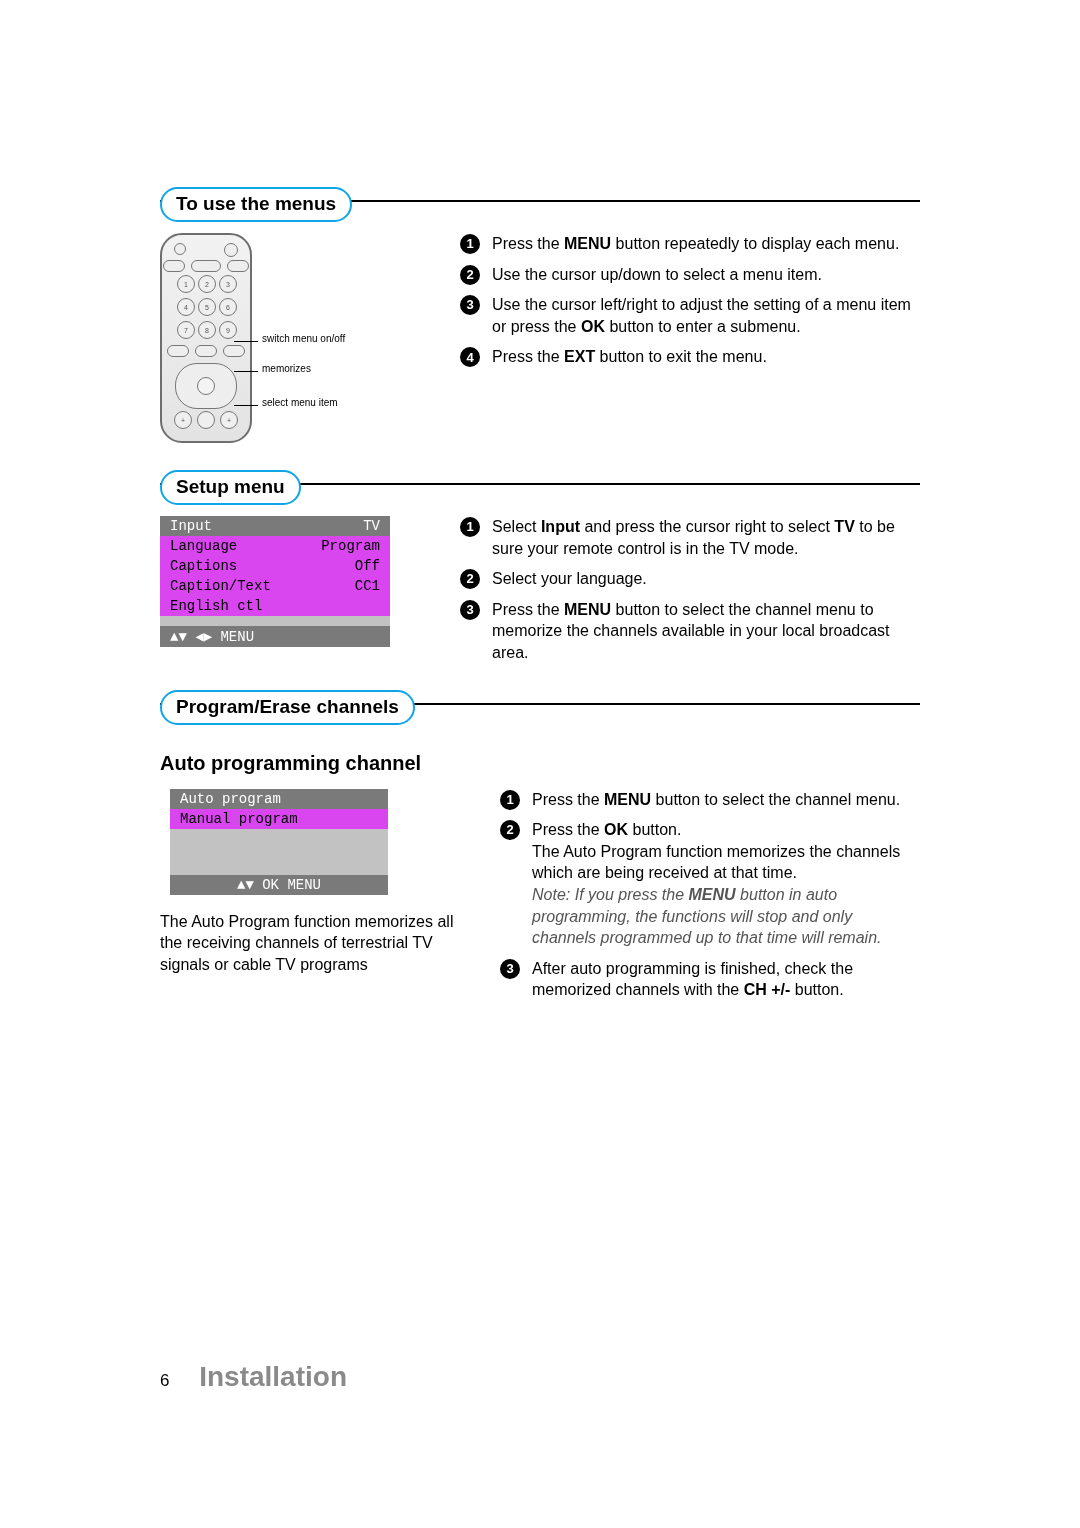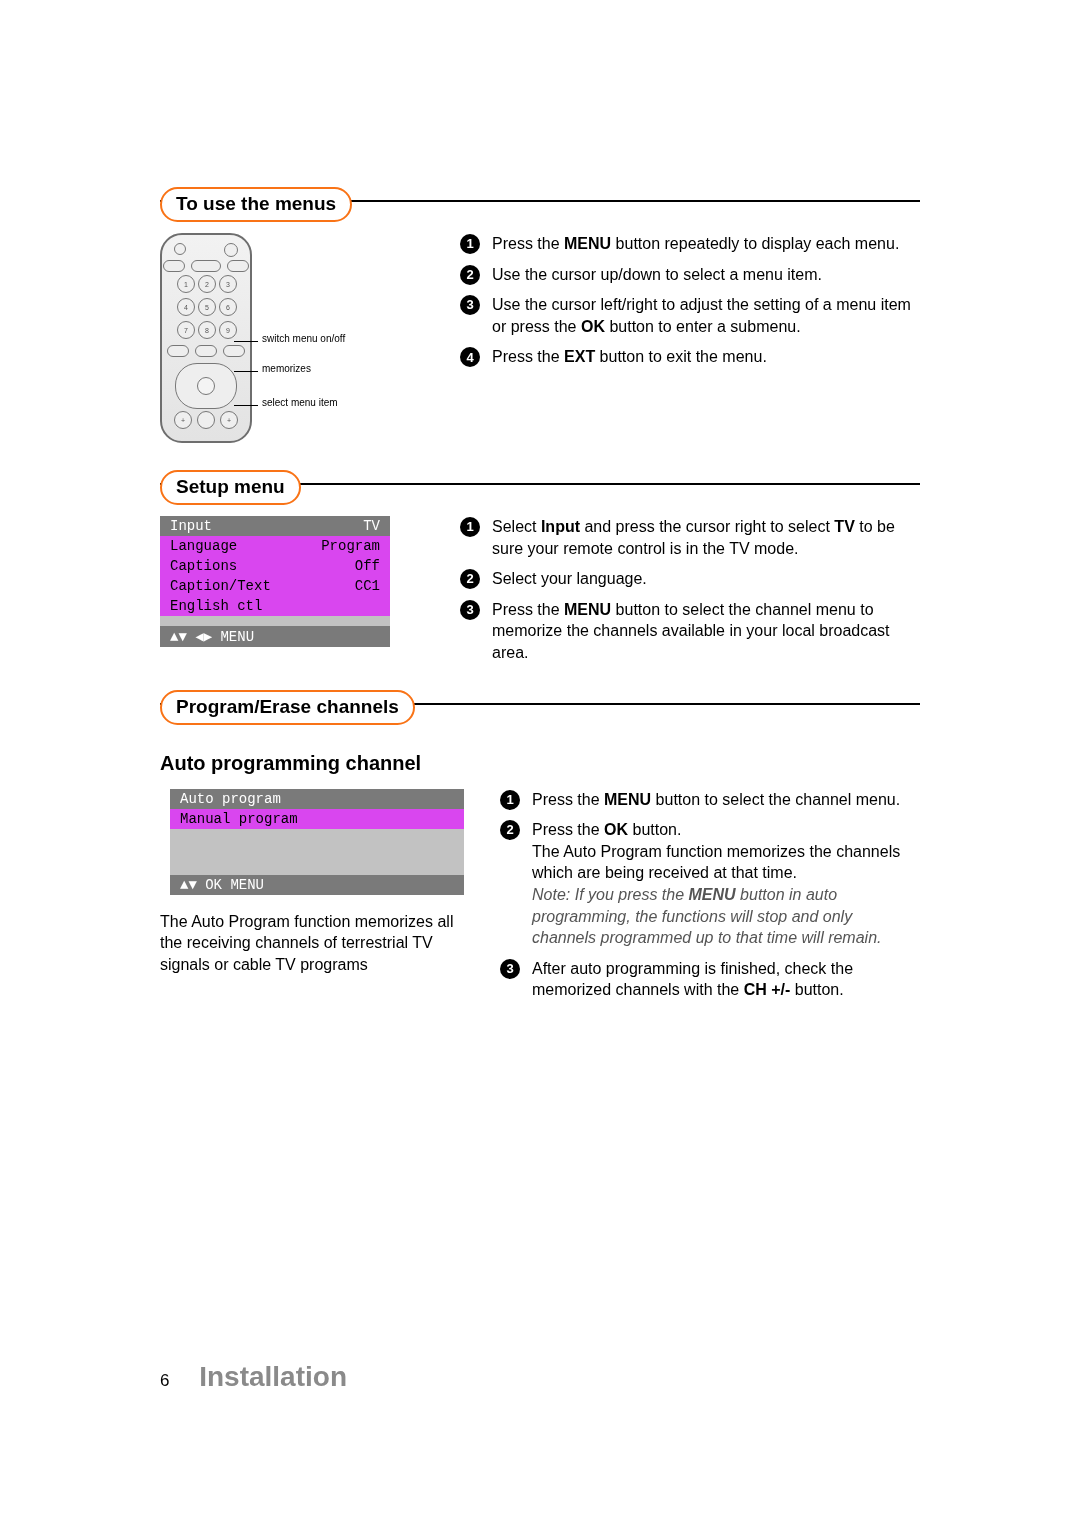--- a/index.html
+++ b/index.html
@@ -23,21 +23,21 @@
     margin: 0;
   }
   .section-title-wrap {
     position: relative;
     top: -15px;
     margin-bottom: -4px;
   }
   .section-title {
     display: inline-block;
     background: #fff;
-    border: 2px solid #f97316;
+    border: 2px solid #0ea5e9;
     border-radius: 18px;
     padding: 4px 14px 5px 14px;
     font-weight: bold;
     font-size: 19px;
   }
   .two-col {
     display: flex;
     gap: 40px;
   }
   .left-col {
@@ -333,21 +333,21 @@
   <div style="margin-top:30px;"></div>
   <hr class="hr">
   <div class="section-title-wrap">
     <span class="section-title">Program/Erase channels</span>
   </div>
 
   <div class="sub-head">Auto programming channel</div>
 
   <div class="two-col">
     <div class="left-col" style="width:300px; flex:0 0 300px;">
-      <div class="osd" style="width:294px; margin-left:10px;">
+      <div class="osd" style="width:218px; margin-left:10px;text-align:center;">
         <div class="osd-row sel">
             <span>Auto program</span>
             <span></span>
           </div>
         <div class="osd-row">
             <span>Manual program</span>
             <span></span>
           </div>
         <div class="osd-gap" style="height:46px;"></div>
         <div class="osd-foot">▲▼ OK MENU</div>

